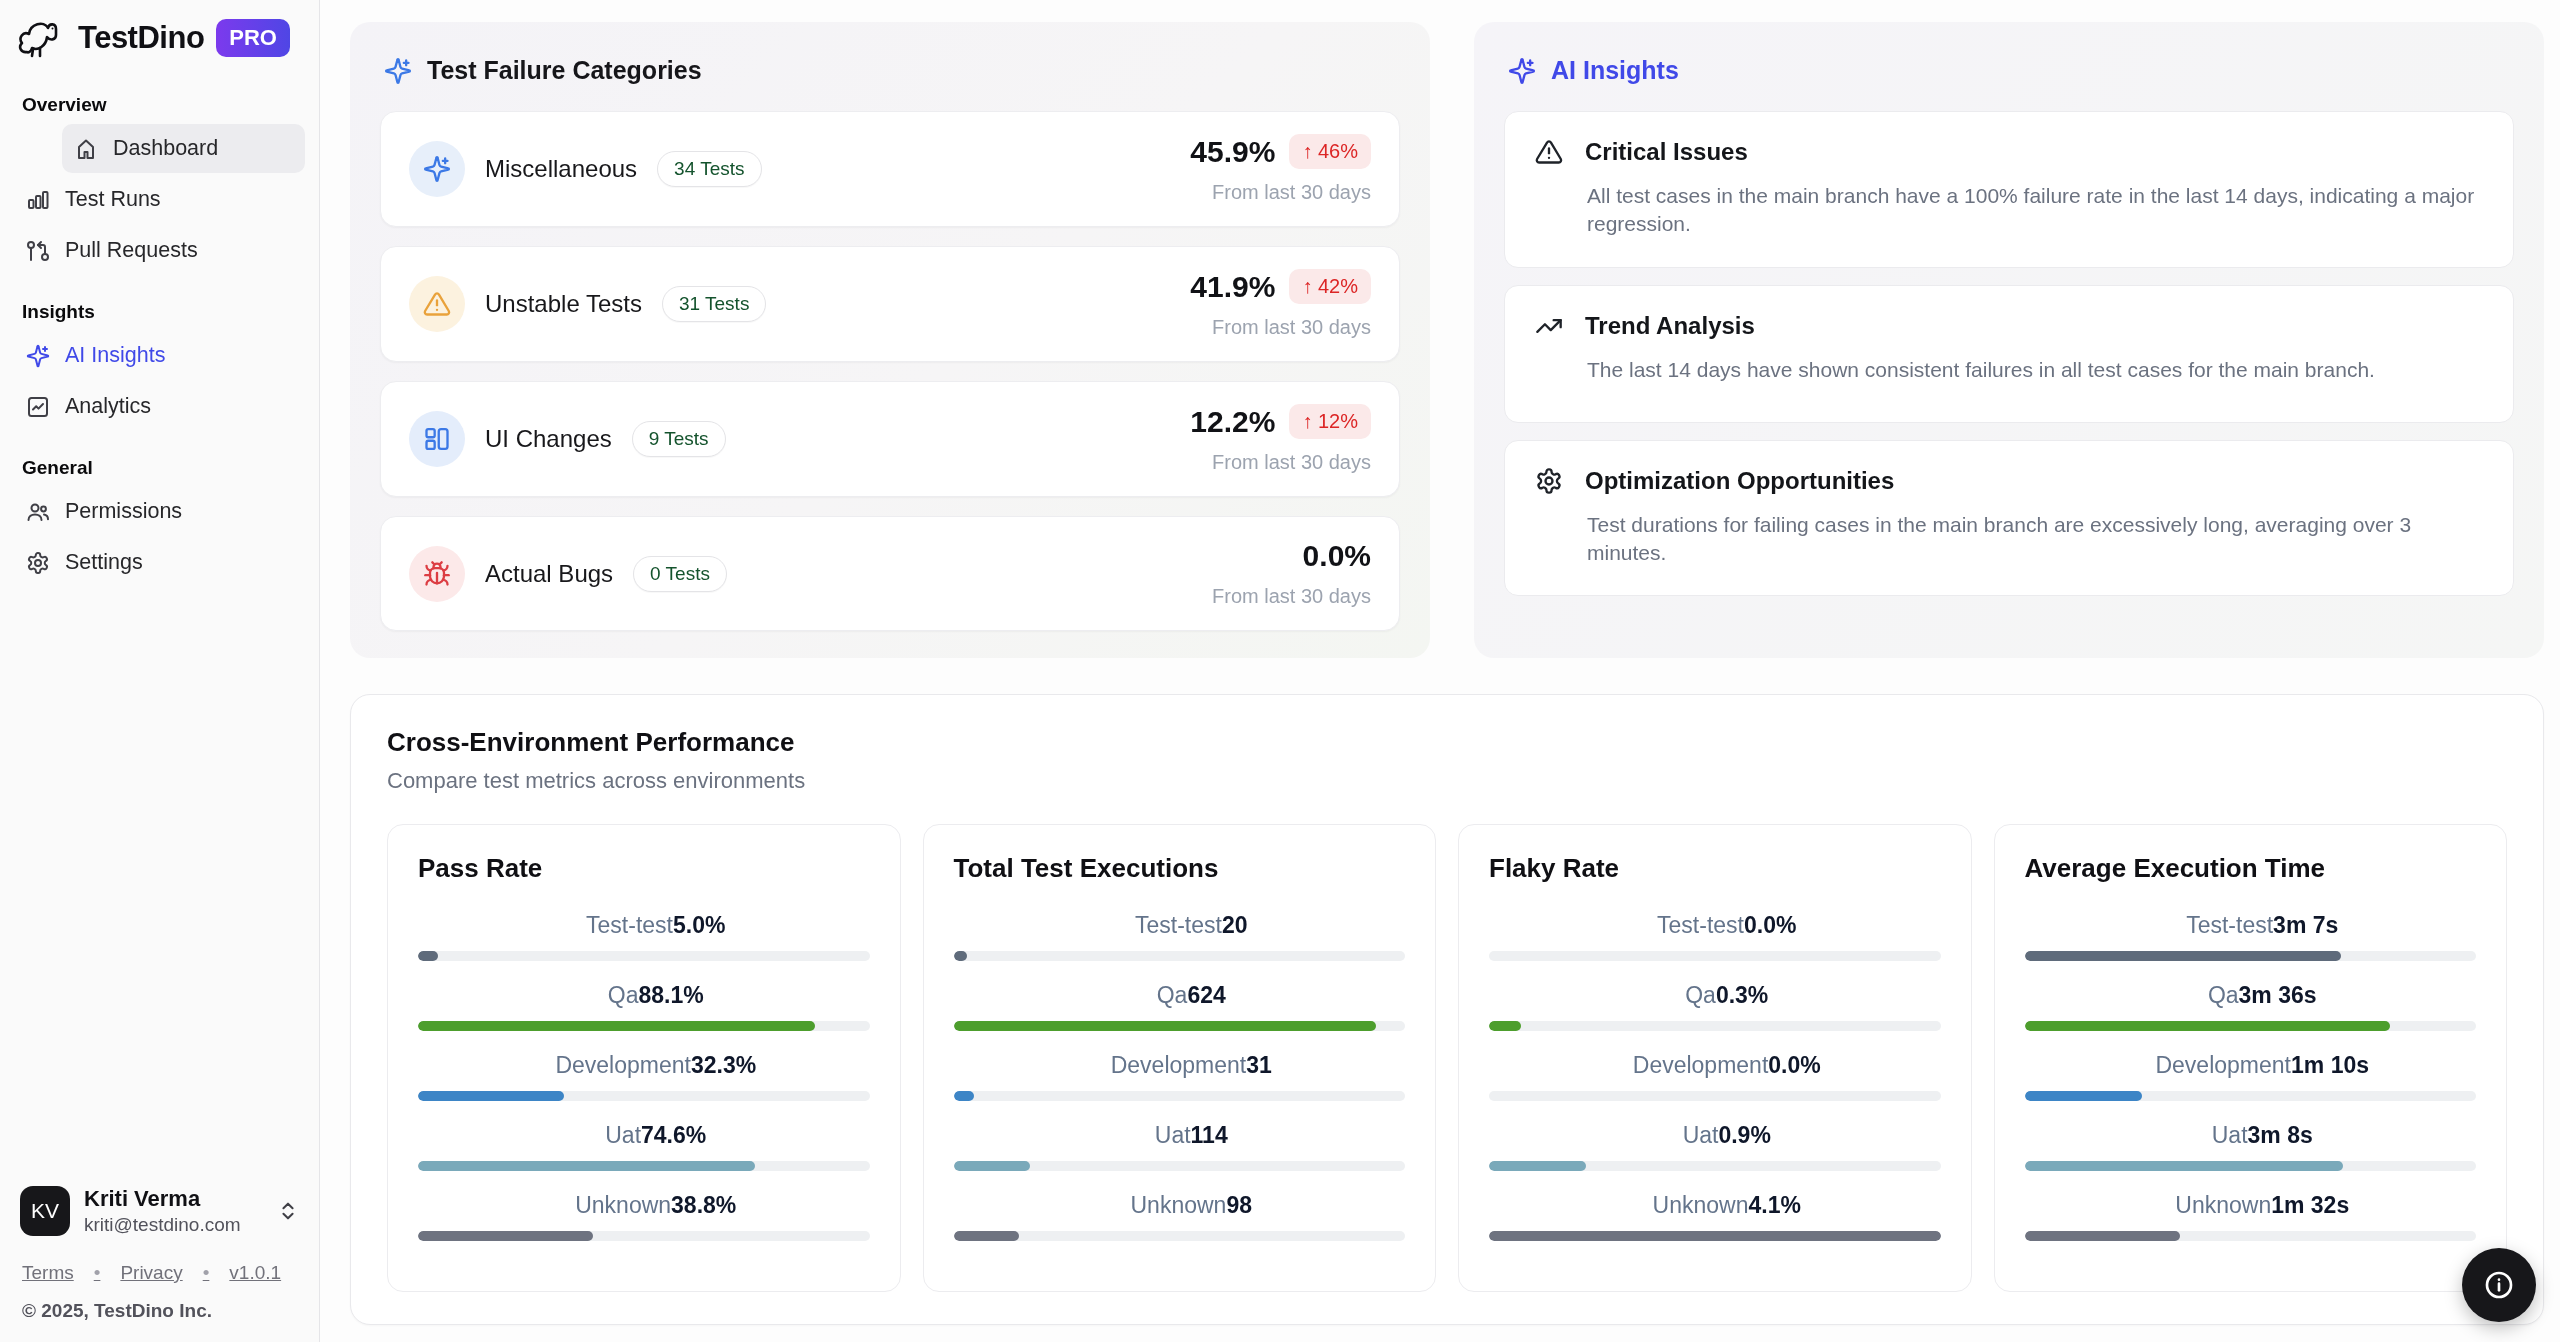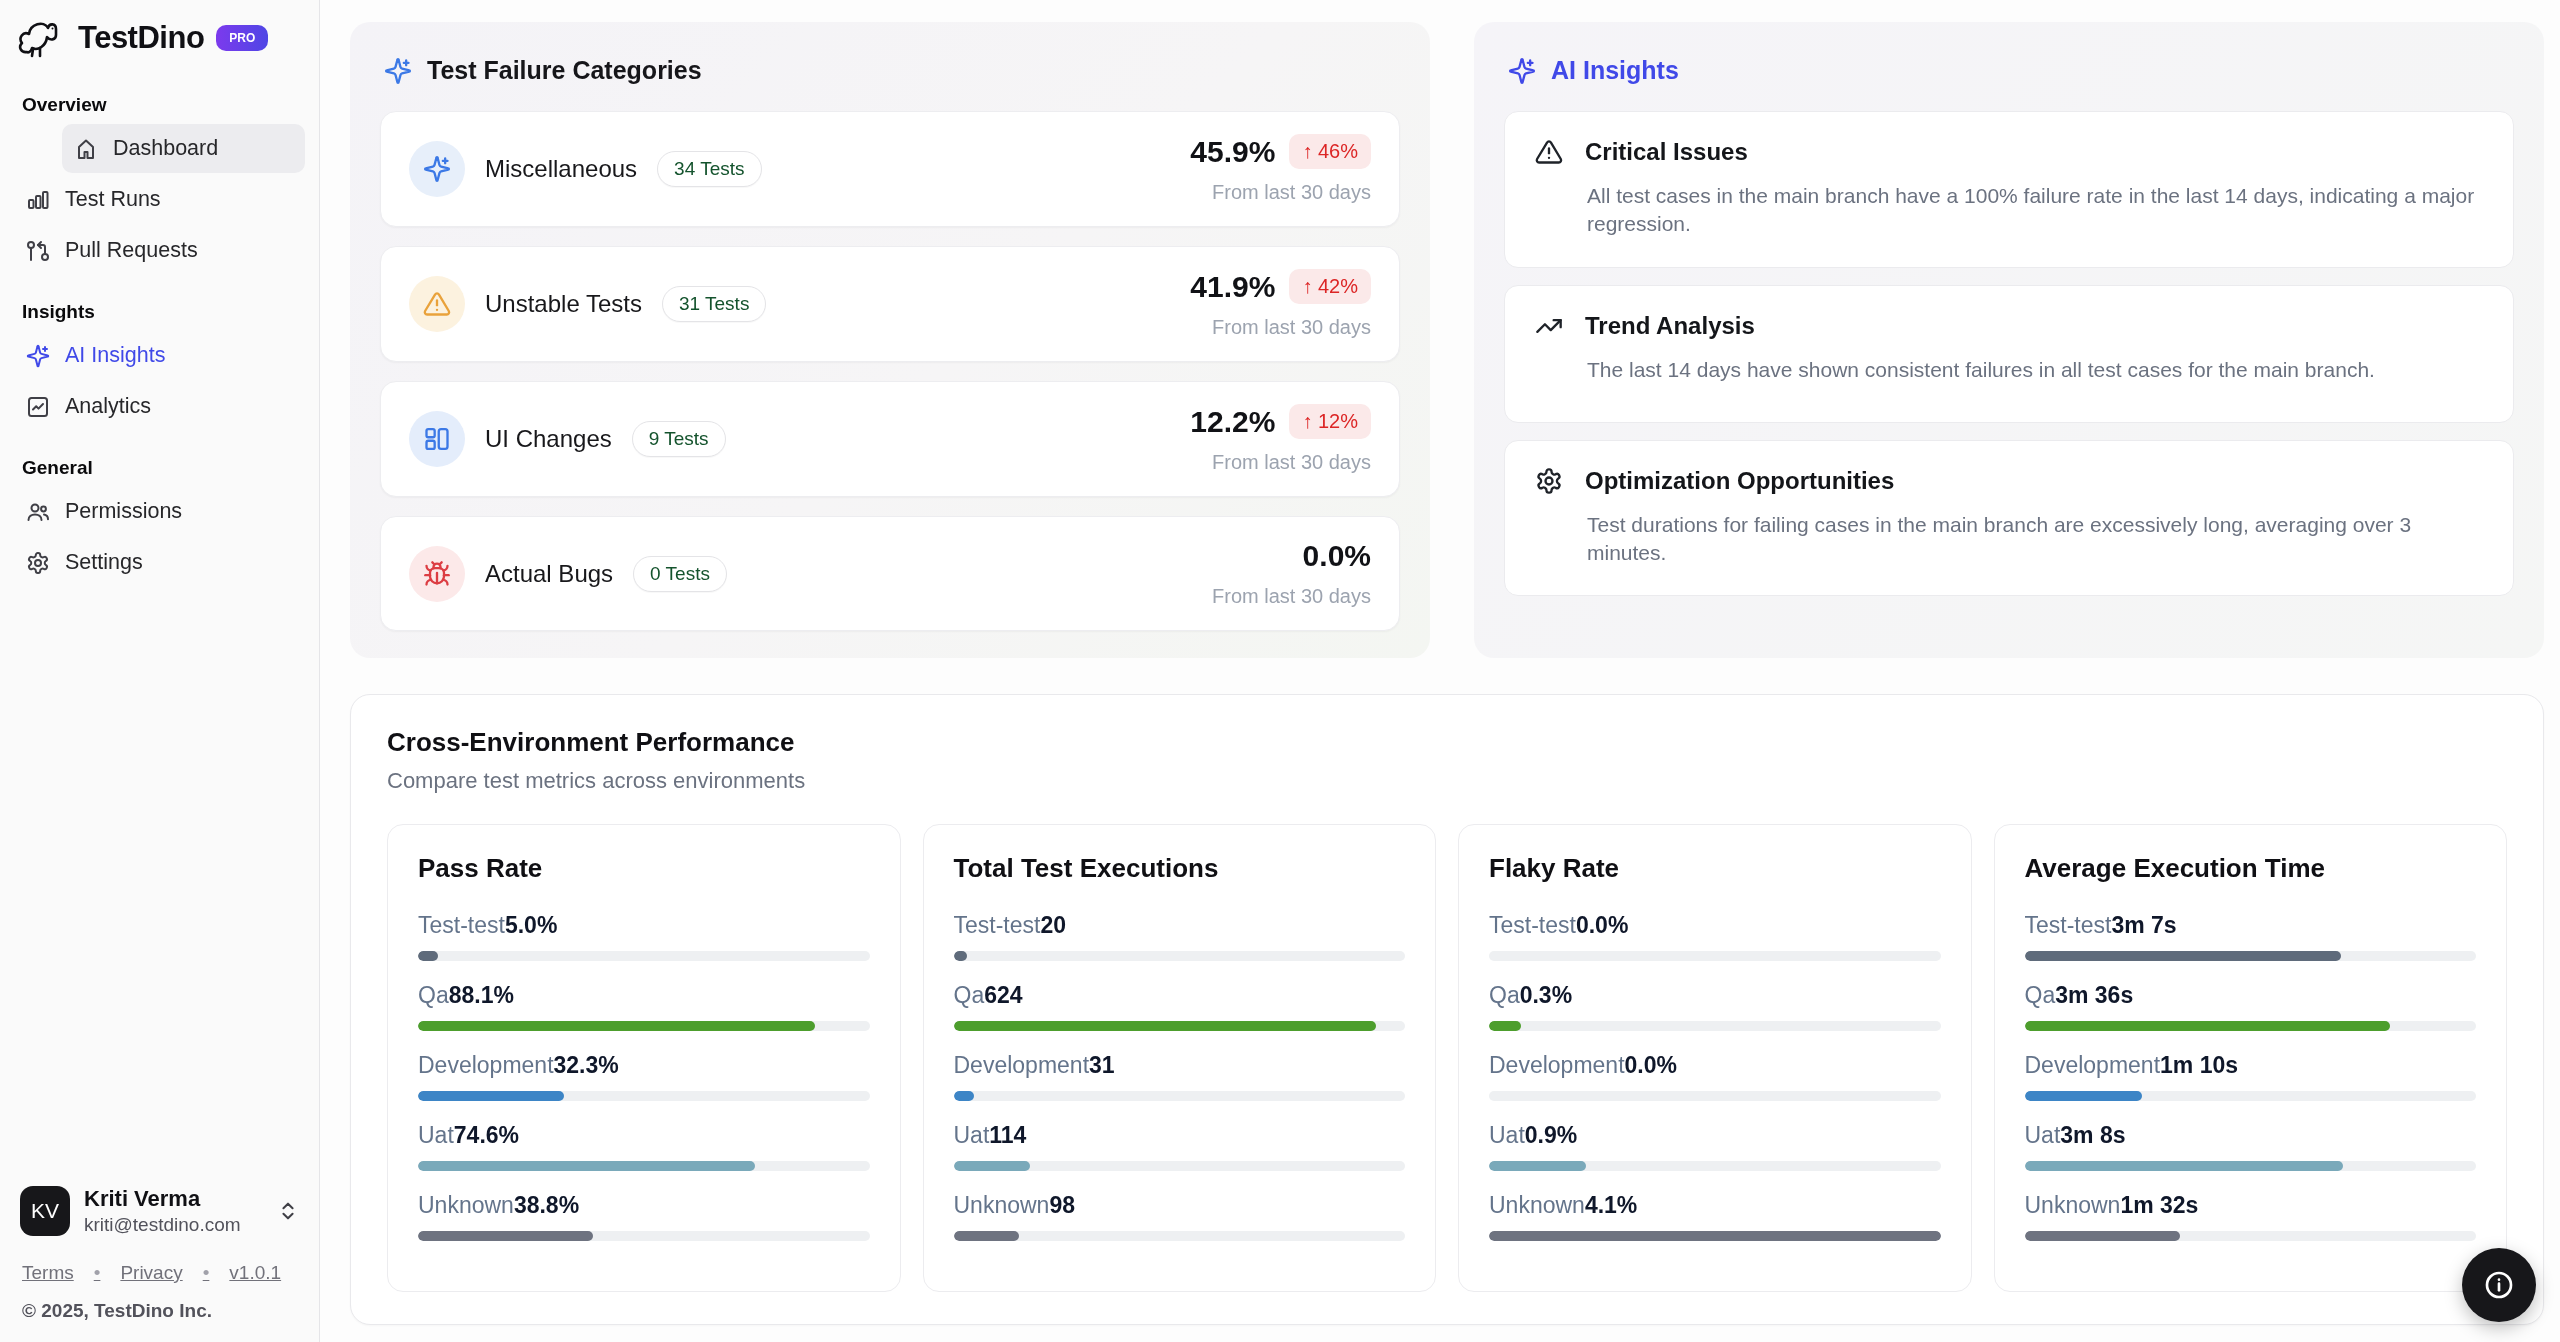--- a/index.html
+++ b/index.html
@@ -14,21 +14,21 @@
   
   .sidebar {
     width:320px; min-width:320px; height:100%;
     background:#fafafa; border-right:1px solid #e5e5e8;
     display:flex; flex-direction:column; padding:12px 14px 16px;
   }
   .brand { display:flex; align-items:center; gap:10px; padding:4px 0 8px 2px; }
   .brand-name { font-size:31px; font-weight:bold; letter-spacing:-0.5px; color:#101014; }
   .pro-badge {
     background:linear-gradient(90deg,#7c3aed,#4f46e5); color:#fff;
-    font-size:12px; font-weight:bold; padding:6px 13px; border-radius:10px; margin-left:2px;
+    font-size:22px; font-weight:bold; padding:6px 13px; border-radius:10px; margin-left:2px;
   }
   .nav-section-label { font-size:19px; font-weight:bold; color:#0a0a0c; margin:26px 8px 8px; }
   .nav-item {
     display:flex; align-items:center; gap:15px; padding:12px 12px;
     border-radius:10px; font-size:21.5px; color:#27272a; cursor:pointer; margin:2px 0;
   }
   .nav-item .ic { flex:0 0 auto; color:#3f3f46; }
   .nav-item.active { background:#ececef;margin-left:48px; }
   .nav-item.accent, .nav-item.accent .ic { color:#4049e8; }
   .side-bottom { margin-top:auto; }
@@ -85,21 +85,21 @@
   .cross-env {
     background:#fff; border:1px solid #e9e9ec; border-radius:20px;
     padding:32px 36px; flex:1; box-shadow:0 1px 2px rgba(0,0,0,.03);
   }
   .ce-title { font-size:26px; font-weight:bold; margin:0 0 10px; color:#101014; }
   .ce-sub { font-size:22px; color:#6b7280; margin:0 0 30px; }
   .env-grid { display:grid; grid-template-columns:repeat(4,1fr); gap:22px; }
   .env-card { border:1px solid #ececef; border-radius:16px; background:#fff; padding:28px 30px; min-height:468px; }
   .env-title { font-size:26px; font-weight:bold; margin:0 0 28px; color:#101014; }
   .env-row { margin-bottom:21px; }
-  .env-line { display:flex; justify-content:flex-start; align-items:baseline; margin-bottom:12px; }
+  .env-line { display:flex; justify-content:center; align-items:baseline; margin-bottom:12px;margin-left:24px; }
   .env-label { font-size:23px; color:#64748b; }
   .env-val { font-size:23px; font-weight:bold; color:#0f172a; }
   .bar { height:10px; border-radius:999px; background:#eef0f2; overflow:hidden; }
   .bar-fill { height:100%; border-radius:999px; }
 
   .fab {
     position:absolute; right:24px; bottom:20px; width:74px; height:74px; border-radius:50%;
     background:#17171a; color:#fff; border:none; display:flex; align-items:center; justify-content:center;
     box-shadow:0 6px 18px rgba(0,0,0,.25); cursor:pointer;
   }

